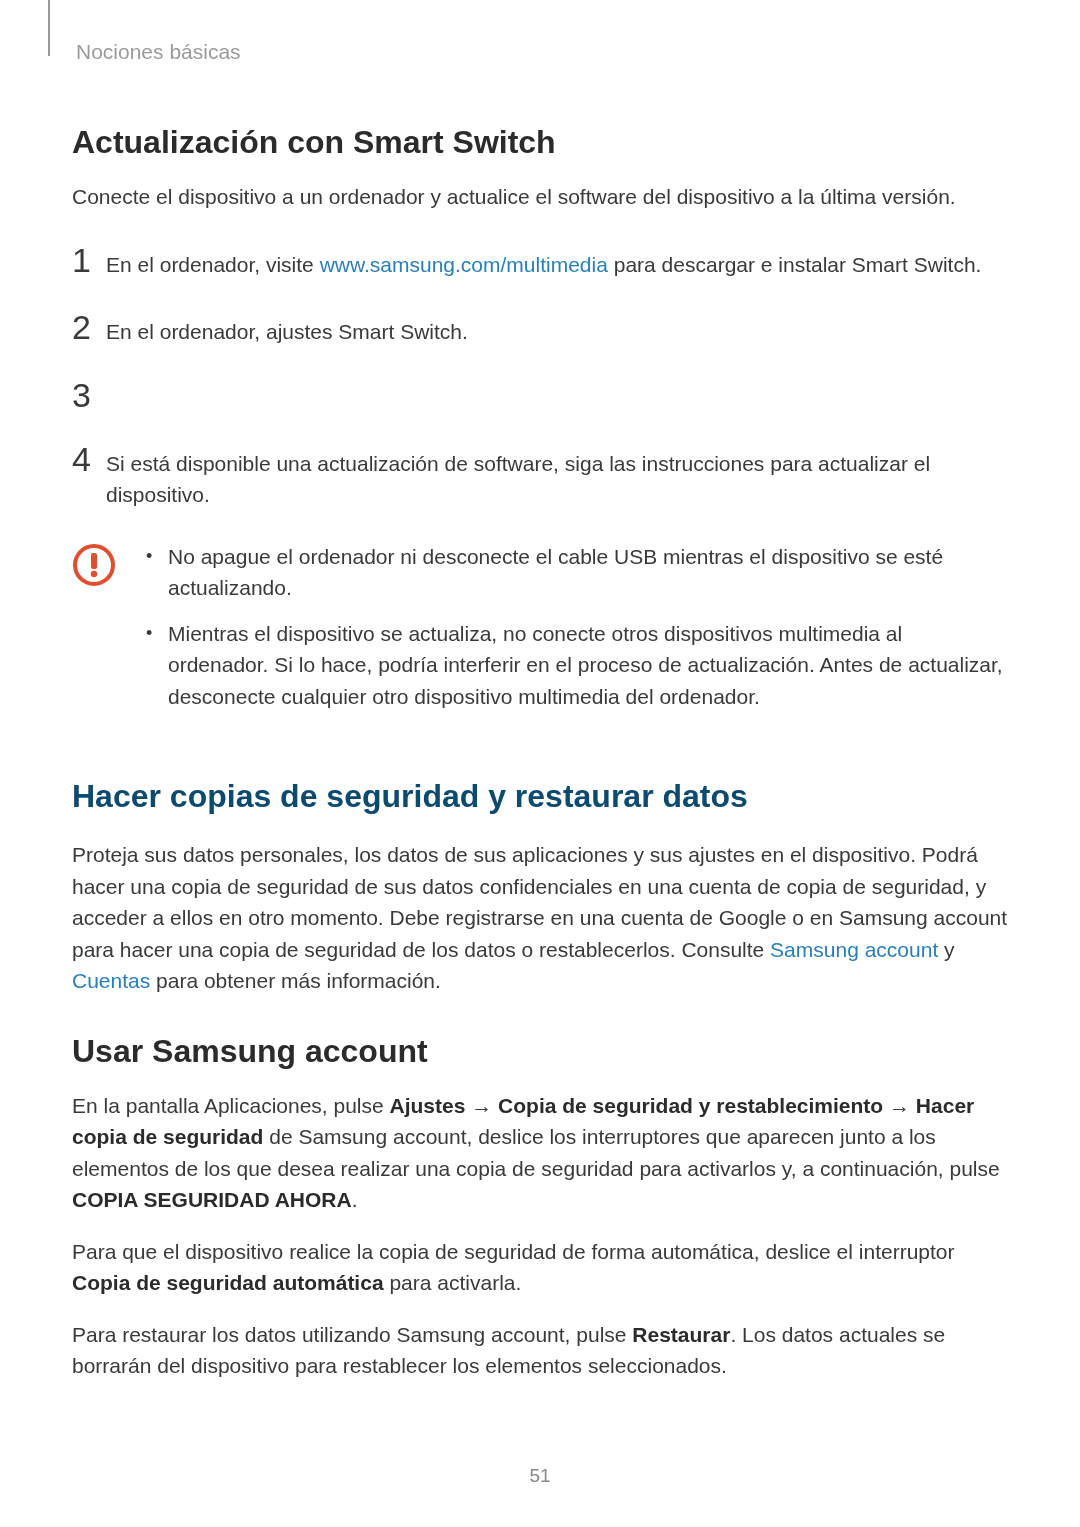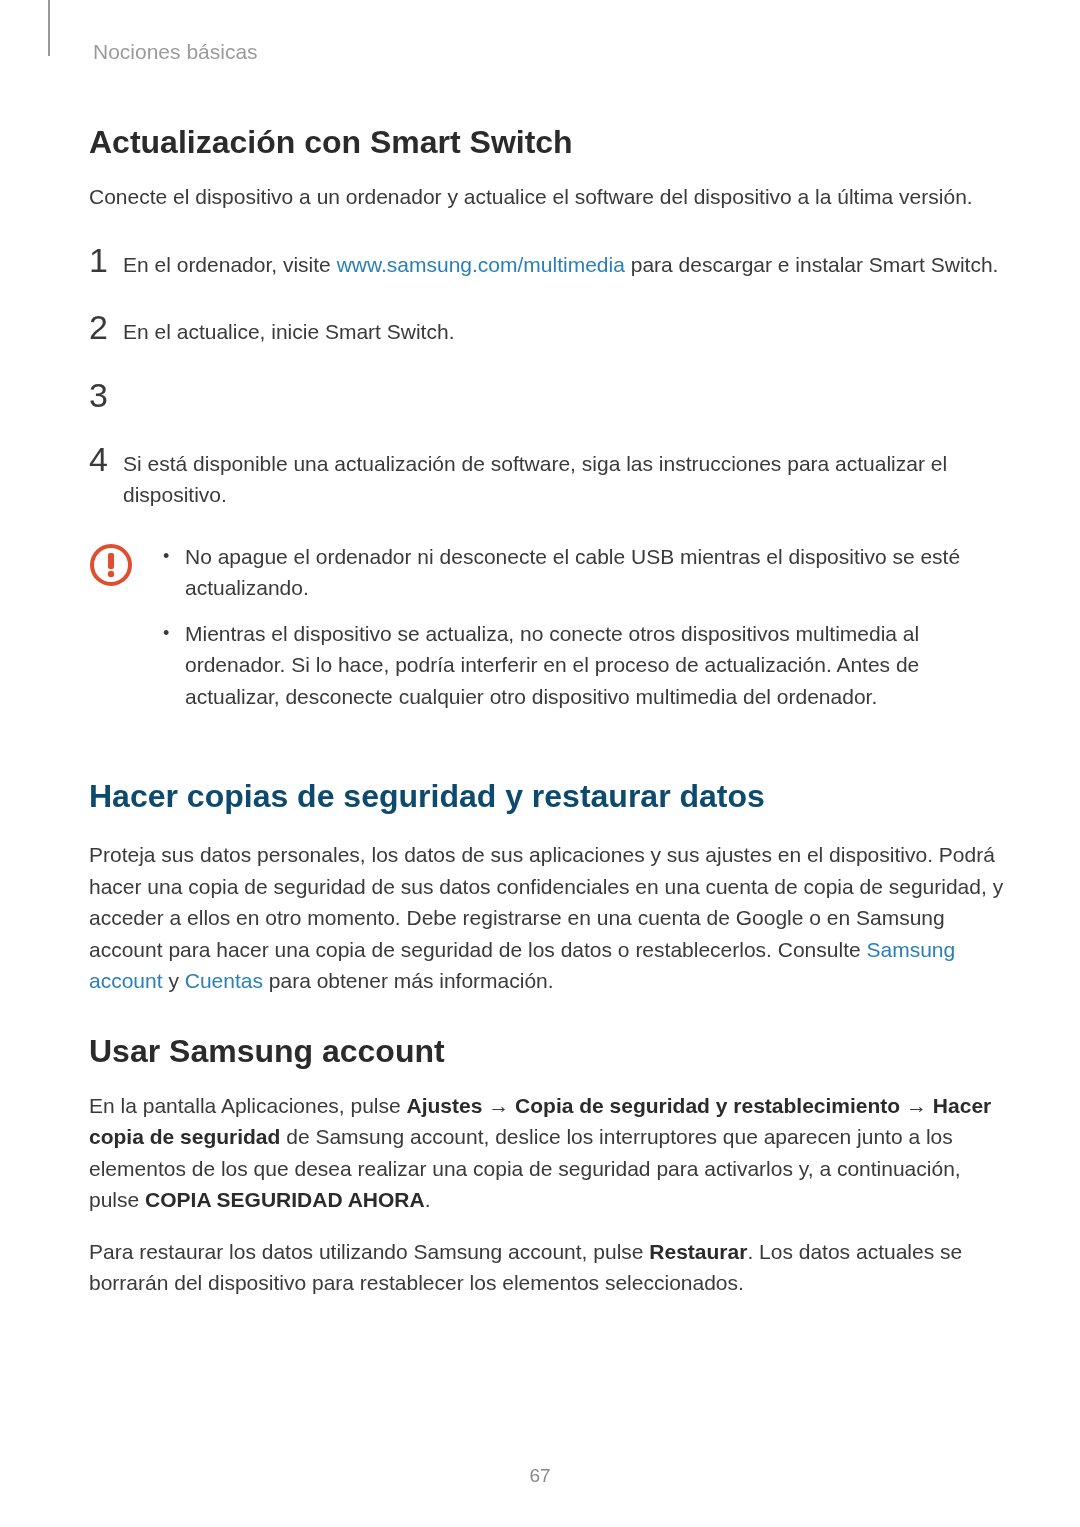--- a/index.html
+++ b/index.html
@@ -9,23 +9,22 @@
   }
   body {
     width: 1080px;
     height: 1527px;
     background: #ffffff;
     font-family: "Segoe UI", "Helvetica Neue", Arial, sans-serif;
     color: #3a3a3a;
     position: relative;
   }
   .page {
-    padding: 40px 72px 0 53px;
+    padding: 40px 72px 0 72px;
     position: relative;
-    margin-left: 36px;
   }
   .side-bar {
     position: absolute;
     left: 48px;
     top: 0;
     width: 2px;
     height: 56px;
     background: #999;
   }
   .breadcrumb {
@@ -142,21 +141,21 @@
 
   <div class="ol">
     <div class="ol-item">
       <div class="ol-num">1</div>
       <div class="ol-text">
         <span>En el ordenador, visite </span><a class="link">www.samsung.com/multimedia</a><span> para descargar e instalar Smart Switch.</span>
       </div>
     </div>
     <div class="ol-item">
       <div class="ol-num">2</div>
-      <div class="ol-text">En el actualice, inicie Smart Switch.</div>
+      <div class="ol-text">En el ordenador, ajustes Smart Switch.</div>
     </div>
     <div class="ol-item">
       <div class="ol-num">3</div>
     </div>
     <div class="ol-item">
       <div class="ol-num">4</div>
       <div class="ol-text">Si está disponible una actualización de software, siga las instrucciones para actualizar el dispositivo.</div>
     </div>
   </div>
 
@@ -185,20 +184,23 @@
   <div class="p">
     <span>Proteja sus datos personales, los datos de sus aplicaciones y sus ajustes en el dispositivo. Podrá hacer una copia de seguridad de sus datos confidenciales en una cuenta de copia de seguridad, y acceder a ellos en otro momento. Debe registrarse en una cuenta de Google o en Samsung account para hacer una copia de seguridad de los datos o restablecerlos. Consulte </span><a class="link">Samsung account</a><span> y </span><a class="link">Cuentas</a><span> para obtener más información.</span>
   </div>
 
   <div class="h2" style="margin-top:36px;">Usar Samsung account</div>
 
   <div class="p">
     <span>En la pantalla Aplicaciones, pulse </span><span class="bold">Ajustes</span><span> → </span><span class="bold">Copia de seguridad y restablecimiento</span><span> → </span><span class="bold">Hacer copia de seguridad</span><span> de Samsung account, deslice los interruptores que aparecen junto a los elementos de los que desea realizar una copia de seguridad para activarlos y, a continuación, pulse </span><span class="bold">COPIA SEGURIDAD AHORA</span><span>.</span>
   </div>
 
+  <div class="p">
+    <span>Para que el dispositivo realice la copia de seguridad de forma automática, deslice el interruptor </span><span class="bold">Copia de seguridad automática</span><span> para activarla.</span>
+  </div>
 
   <div class="p">
     <span>Para restaurar los datos utilizando Samsung account, pulse </span><span class="bold">Restaurar</span><span>. Los datos actuales se borrarán del dispositivo para restablecer los elementos seleccionados.</span>
   </div>
 
 </div>
 
-<div class="page-number">67</div>
+<div class="page-number">51</div>
 
 </body></html>

